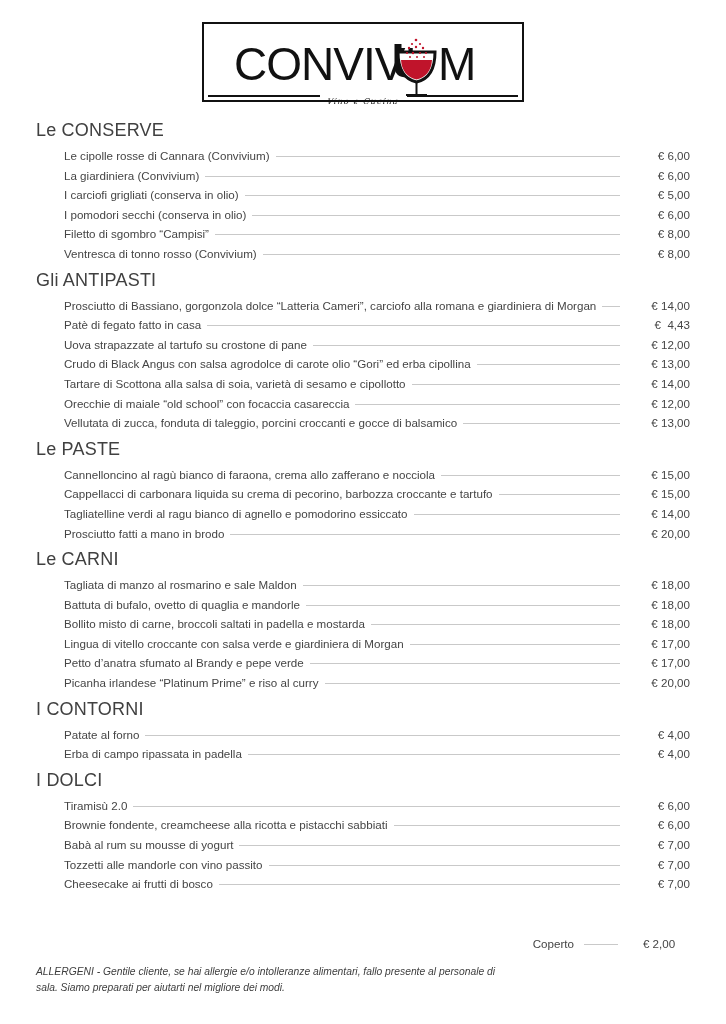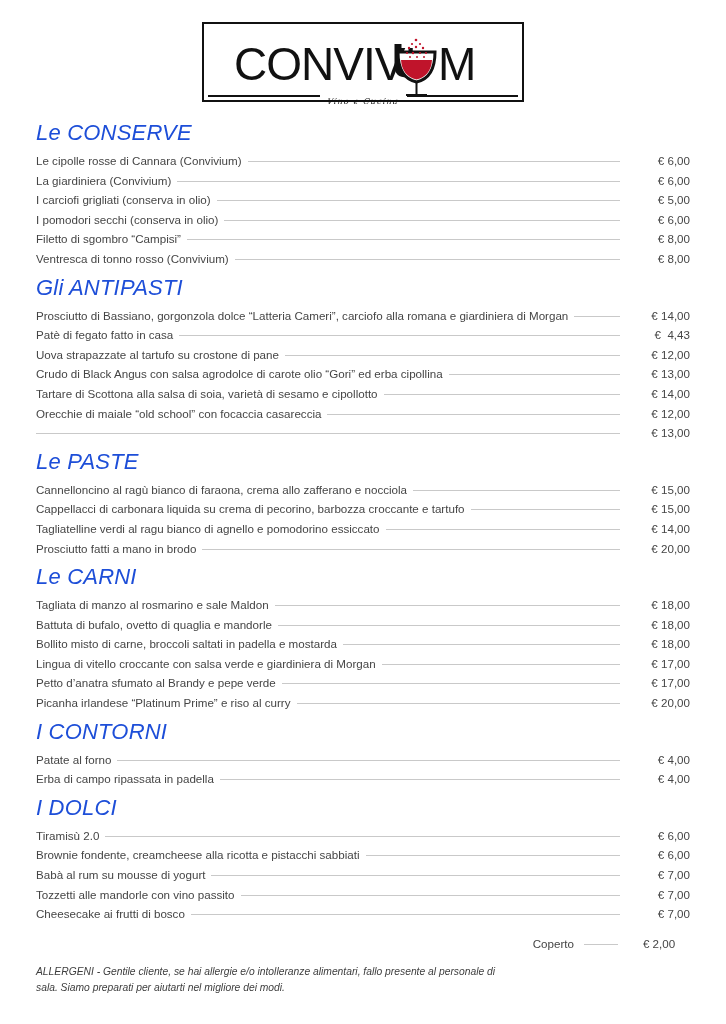--- a/index.html
+++ b/index.html
@@ -49,38 +49,38 @@
   }
 
   
   #menu {
     padding: 18px 36px 0 36px;
   }
 
   .section { margin-bottom: 6px; }
 
   .section-title {
-    font-size: 22px;
+    font-size: 18px;
     font-weight: 400;
-    color: #1d4ed8;
+    color: #404040;
     letter-spacing: 0.2px;
     margin-bottom: 5px;
     white-space: pre;
-    font-style: italic;
   }
 
   .rows { display: block; }
 
   .row {
     display: flex;
     align-items: baseline;
     font-size: 11.6px;
     line-height: 1.0;
     padding: 4px 0 4px 0;
     color: #454545;
+    margin-left: 28px;
   }
 
   .row .name {
     white-space: nowrap;
     flex: 0 0 auto;
     padding-right: 6px;
   }
 
   .row .leader {
     flex: 1 1 auto;
@@ -243,20 +243,21 @@
           <span class="name">Tartare di Scottona alla salsa di soia, varietà di sesamo e cipollotto</span>
           <span class="leader"></span>
           <span class="price">€ 14,00</span>
         </div>
         <div class="row">
           <span class="name">Orecchie di maiale “old school” con focaccia casareccia</span>
           <span class="leader"></span>
           <span class="price">€ 12,00</span>
         </div>
         <div class="row">
+          <span class="name">Vellutata di zucca, fonduta di taleggio, porcini croccanti e gocce di balsamico</span>
           <span class="leader"></span>
           <span class="price">€ 13,00</span>
         </div>
       </div>
     </div>
     <div class="section">
       <div class="section-title">Le PASTE</div>
       <div class="rows">
         <div class="row">
           <span class="name">Cannelloncino al ragù bianco di faraona, crema allo zafferano e nocciola</span>

